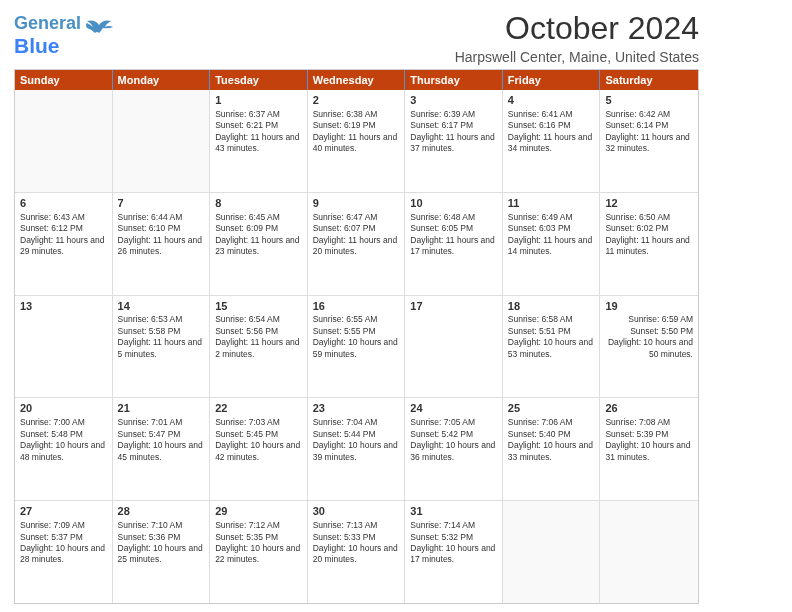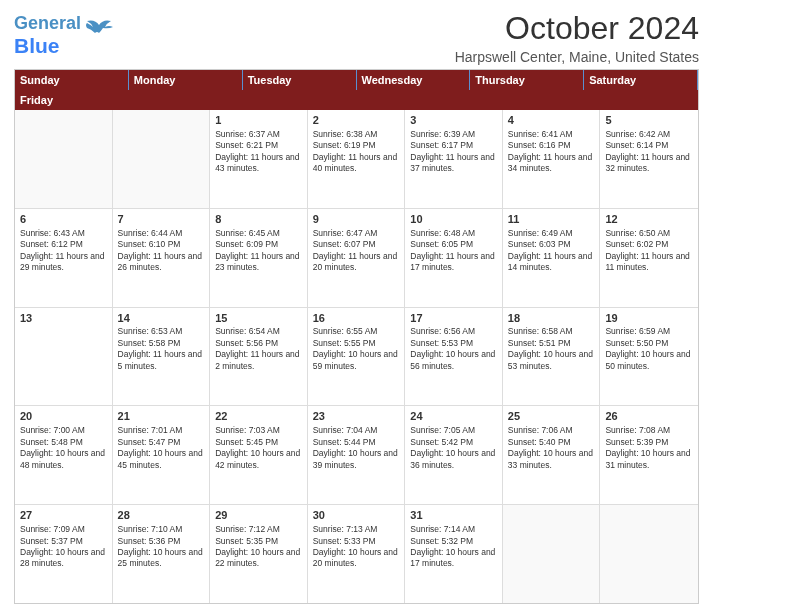--- a/index.html
+++ b/index.html
@@ -43,22 +43,22 @@
       margin-top: 2px;
     }
     .calendar {
       flex: 1;
       display: flex;
       flex-direction: column;
       border: 1px solid #ccc;
     }
     .cal-header {
       display: grid;
-      grid-template-columns: repeat(6, 1fr);
-      background: #7f1d1d;
+      grid-template-columns: repeat(7, 1fr);
+      background: #c2410c;
     }
     .cal-header-cell {
       color: #fff;
       font-size: 11px;
       font-weight: bold;
       padding: 4px 5px;
       text-align: left;
       border-right: 1px solid #5a8fd0;
     }
     .cal-header-cell:last-child { border-right: none; }
@@ -120,22 +120,22 @@
     </div>
   </div>
 
   <div class="calendar">
     <div class="cal-header">
       <div class="cal-header-cell">Sunday</div>
       <div class="cal-header-cell">Monday</div>
       <div class="cal-header-cell">Tuesday</div>
       <div class="cal-header-cell">Wednesday</div>
       <div class="cal-header-cell">Thursday</div>
+      <div class="cal-header-cell">Friday</div>
       <div class="cal-header-cell">Saturday</div>
-      <div class="cal-header-cell">Friday</div>
     </div>
     <div class="cal-body" id="cal-body">
     <div class="cal-row">
           <div class="cal-cell empty"></div>
           <div class="cal-cell empty"></div>
           <div class="cal-cell">
             <span class="day-num">1</span>
             <div class="cal-cell-text" style="white-space: pre-line;">Sunrise: 6:37 AM
 Sunset: 6:21 PM
 Daylight: 11 hours and 43 minutes.</div>
@@ -226,33 +226,30 @@
 Daylight: 11 hours and 2 minutes.</div>
           </div>
           <div class="cal-cell">
             <span class="day-num">16</span>
             <div class="cal-cell-text" style="white-space: pre-line;">Sunrise: 6:55 AM
 Sunset: 5:55 PM
 Daylight: 10 hours and 59 minutes.</div>
           </div>
           <div class="cal-cell">
             <span class="day-num">17</span>
-            <div class="cal-cell-text" style="white-space: pre-line;">Sunrise: 6:56 AM
-Sunset: 5:53 PM
-Daylight: 10 hours and 56 minutes.</div>
           </div>
           <div class="cal-cell">
             <span class="day-num">18</span>
             <div class="cal-cell-text" style="white-space: pre-line;">Sunrise: 6:58 AM
 Sunset: 5:51 PM
 Daylight: 10 hours and 53 minutes.</div>
           </div>
           <div class="cal-cell">
             <span class="day-num">19</span>
-            <div class="cal-cell-text" style="white-space: pre-line;">Sunrise: 6:59 AM
+            <div class="cal-cell-text" style="white-space: pre-line; text-align: right;">Sunrise: 6:59 AM
 Sunset: 5:50 PM
 Daylight: 10 hours and 50 minutes.</div>
           </div>
         </div>
         <div class="cal-row">
           <div class="cal-cell">
             <span class="day-num">20</span>
             <div class="cal-cell-text" style="white-space: pre-line;">Sunrise: 7:00 AM
 Sunset: 5:48 PM
 Daylight: 10 hours and 48 minutes.</div>

